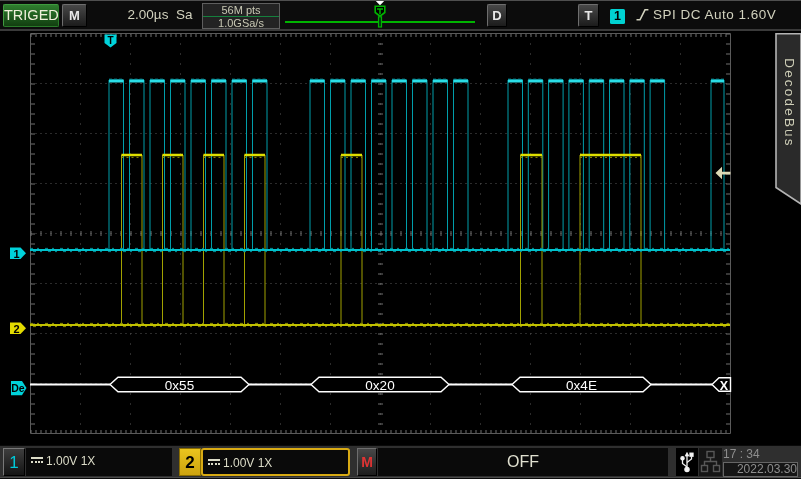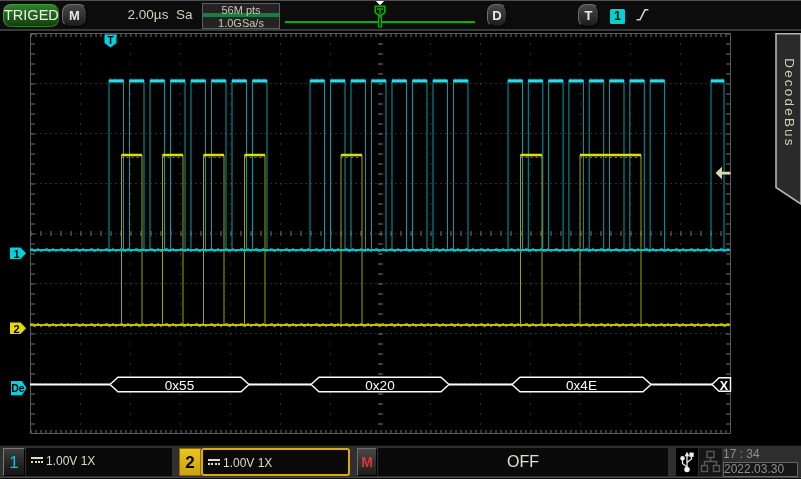--- a/index.html
+++ b/index.html
@@ -1,18 +1,18 @@
 <!DOCTYPE html>
 <html><head><meta charset="utf-8"><style>
 *{margin:0;padding:0;box-sizing:border-box}
 html,body{width:801px;height:479px;background:#000;overflow:hidden;font-family:"Liberation Sans",sans-serif}
 #scr{position:relative;width:801px;height:479px;background:#000}
 .bar{position:absolute;left:0;width:801px}
 #top{top:0;height:31px;background:#0c0c0c;border-top:1.5px solid #4f4f4f;border-bottom:2.5px solid #3a3a3a}
-.btn{position:absolute;top:2.5px;height:23px;background:linear-gradient(#484848,#1c1c1c);border:1px solid;border-color:#6e6e6e #000 #000 #6e6e6e;color:#e8e8e8;font-weight:bold;font-size:13px;text-align:center;line-height:21px;border-radius:8px}
+.btn{position:absolute;top:2.5px;height:23px;background:linear-gradient(#484848,#1c1c1c);border:1px solid;border-color:#6e6e6e #000 #000 #6e6e6e;color:#e8e8e8;font-weight:bold;font-size:13px;text-align:center;line-height:21px;border-radius:2px}
 .txt{position:absolute;color:#d2d2be;font-size:13.5px;line-height:26px;top:1px;white-space:pre}
 #bot{top:445px;height:32px;background:#2f2f2f;border-top:1px solid #0a0a0a}
 #botedge{position:absolute;left:0;top:476.5px;width:801px;height:2px;background:#4a4a4a;border-bottom:1px solid #0a0a0a}
 .pan{position:absolute;top:1.5px;height:28px;background:#0a0a0a}
 .chbtn{position:absolute;top:1.5px;height:28px;width:22px;font-size:17px;text-align:center;line-height:27px}
 .dc{display:inline-block;position:relative;width:12px;height:8px;margin-right:3px}
 .dc:before{content:"";position:absolute;left:0;top:0;width:12px;height:2px;background:#dcdcc8}
 .dc:after{content:"";position:absolute;left:0;top:4px;width:12px;height:2px;background:repeating-linear-gradient(90deg,#dcdcc8 0 2px,transparent 2px 3.5px)}
 .chtxt{color:#dcdcc8;font-size:12px;line-height:27px;padding-left:5px;white-space:pre}
 </style></head><body>
@@ -58,36 +58,37 @@
 <text x="18" y="392.3" fill="#000" font-size="10.5" font-weight="bold" text-anchor="middle" font-family="Liberation Sans, sans-serif">De</text>
 <path fill="#ddd8b4" d="M715.5,173L722,166.8V171.7H730.5V174.4H722V179.2Z"></path>
 <path fill="#2a2a2a" stroke="#b4b4b4" stroke-width="1.6" d="M776,33.8H801V204L776,187.5Z"></path>
 <text x="789.5" y="107.5" fill="#cfcfb8" font-size="13.5" letter-spacing="2.2" text-anchor="middle" transform="rotate(90 789.5 103)" font-family="Liberation Sans, sans-serif">DecodeBus</text>
 </svg>
 <div class="bar" id="top">
   <div class="btn" style="left:3px;width:56px;background:linear-gradient(#2f7e2f,#123f10);border-color:#3f9b3f #2a7a2a #2a7a2a #3f9b3f;color:#eef0da;font-weight:normal;font-size:14.5px">TRIGED</div>
   <div class="btn" style="left:62px;width:25px">M</div>
   <div class="txt" style="left:124px;width:72px;text-align:center">2.00µs  Sa</div>
   <div style="position:absolute;left:202px;top:2px;width:78px;height:26px;border:1px solid #5e5e5e;background:#232323">
-    <div style="height:12.5px;border-bottom:4px solid #15803d;color:#c8c8b4;font-size:11px;text-align:center;line-height:12px">56M pts</div>
+    <div style="height:12.5px;border-bottom:1px solid #15803d;color:#c8c8b4;font-size:11px;text-align:center;line-height:12px">56M pts</div>
     <div style="height:28px;color:#c8c8b4;font-size:11px;text-align:center;line-height:12px">1.0GSa/s</div>
   </div>
   <div style="position:absolute;left:285px;top:19.5px;width:190px;height:2.5px;background:#00b400"></div>
   <svg width="20" height="31" style="position:absolute;left:370px;top:0">
     <path fill="#fff" d="M5.8,0H14.2L10,4.2Z"></path>
     <path fill="#000" stroke="#00b400" stroke-width="1.6" d="M5.2,5.2H14.8V11.5L10,15.2L5.2,11.5Z"></path>
     <path fill="none" stroke="#00b400" stroke-width="1.5" d="M7,8H13M10,8V13.2"></path>
     <rect x="8.5" y="15.8" width="3" height="10.2" fill="#031" stroke="#00b400" stroke-width="1.2"></rect>
   </svg>
   <div class="btn" style="left:487px;width:20px">D</div>
   <div class="btn" style="left:578px;width:21px">T</div>
   <div style="position:absolute;left:610px;top:8px;width:15px;height:15px;background:#00d2d2;color:#000;font-weight:bold;font-size:12.5px;text-align:center;line-height:15px;border-radius:1.5px">1</div>
   <svg width="16" height="31" style="position:absolute;left:635px;top:0">
     <path fill="none" stroke="#d2d2be" stroke-width="1.6" d="M1.5,18.8H5L10,8.8H13.4"></path>
   </svg>
+  <div class="txt" style="left:653px;letter-spacing:0.5px">SPI DC Auto 1.60V</div>
 </div>
 <div id="botedge"></div>
 <div class="bar" id="bot">
   <div class="chbtn" style="left:3px;background:linear-gradient(#3e3e3e,#141414);border:1px solid;border-color:#787878 #000 #000 #787878;color:#00c8d8">1</div>
   <div class="pan" style="left:26px;width:146px"><span class="chtxt"><span class="dc"></span>1.00V 1X</span></div>
   <div class="chbtn" style="left:179px;background:linear-gradient(#eac41e,#cda30e);border:1px solid #8a6d00;color:#000;font-weight:bold">2</div>
   <div class="pan" style="left:201px;width:149px;border:2px solid #d8aa14;border-radius:3px"><span class="chtxt"><span class="dc"></span>1.00V 1X</span></div>
   <div class="chbtn" style="left:357px;width:20px;background:linear-gradient(#484848,#1c1c1c);border:1px solid;border-color:#6e6e6e #000 #000 #6e6e6e;color:#e03434;font-size:14px;font-weight:bold">M</div>
   <div class="pan" style="left:378px;width:290px;color:#e0e0d0;font-size:16px;text-align:center;line-height:28px">OFF</div>
   <div class="pan" style="left:676px;width:22px;background:#000">
@@ -107,14 +108,14 @@
     <svg width="23" height="28">
       <g stroke="#585858" stroke-width="1.4" fill="none">
         <rect x="8" y="3.5" width="7" height="6"></rect>
         <rect x="2.5" y="17.5" width="6" height="6"></rect>
         <rect x="14.5" y="17.5" width="6" height="6"></rect>
         <path d="M11.5,9.5V13.5M5.5,17.5V13.5H17.5V17.5"></path>
       </g>
     </svg>
   </div>
   <div style="position:absolute;left:723px;top:1px;width:75px;height:14px;color:#8e8e8e;font-size:12px;line-height:14px">17 : 34</div>
-  <div style="position:absolute;left:723px;top:15.5px;width:75px;height:15px;border:1px solid #666;background:#161616;color:#8e8e8e;font-size:12px;text-align:left;line-height:13px">2022.03.30</div>
+  <div style="position:absolute;left:723px;top:15.5px;width:75px;height:15px;border:1px solid #666;background:#161616;color:#8e8e8e;font-size:12px;text-align:right;line-height:13px">2022.03.30</div>
 </div>
 </div>
 </body></html>

